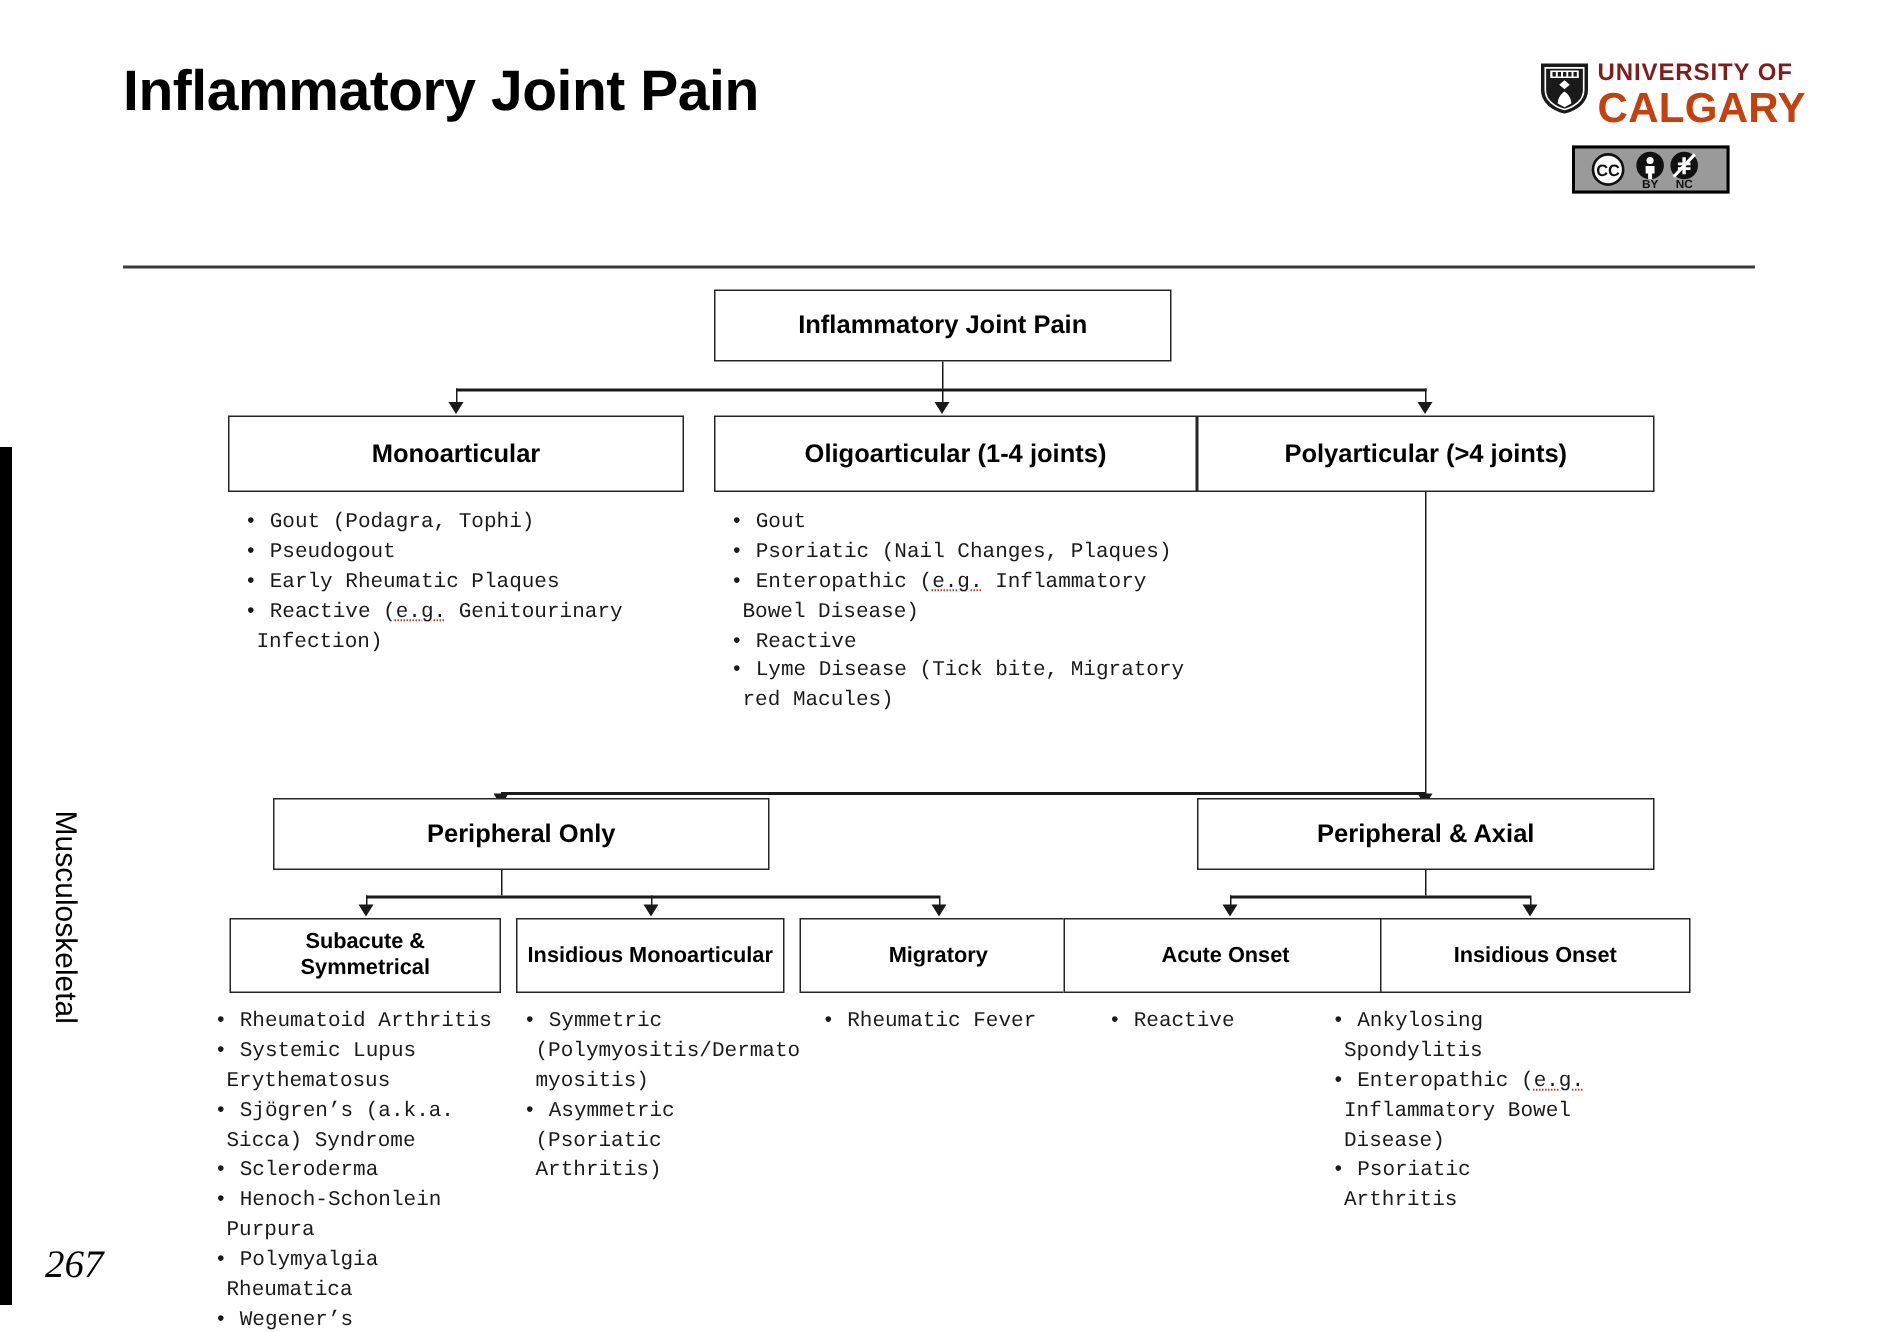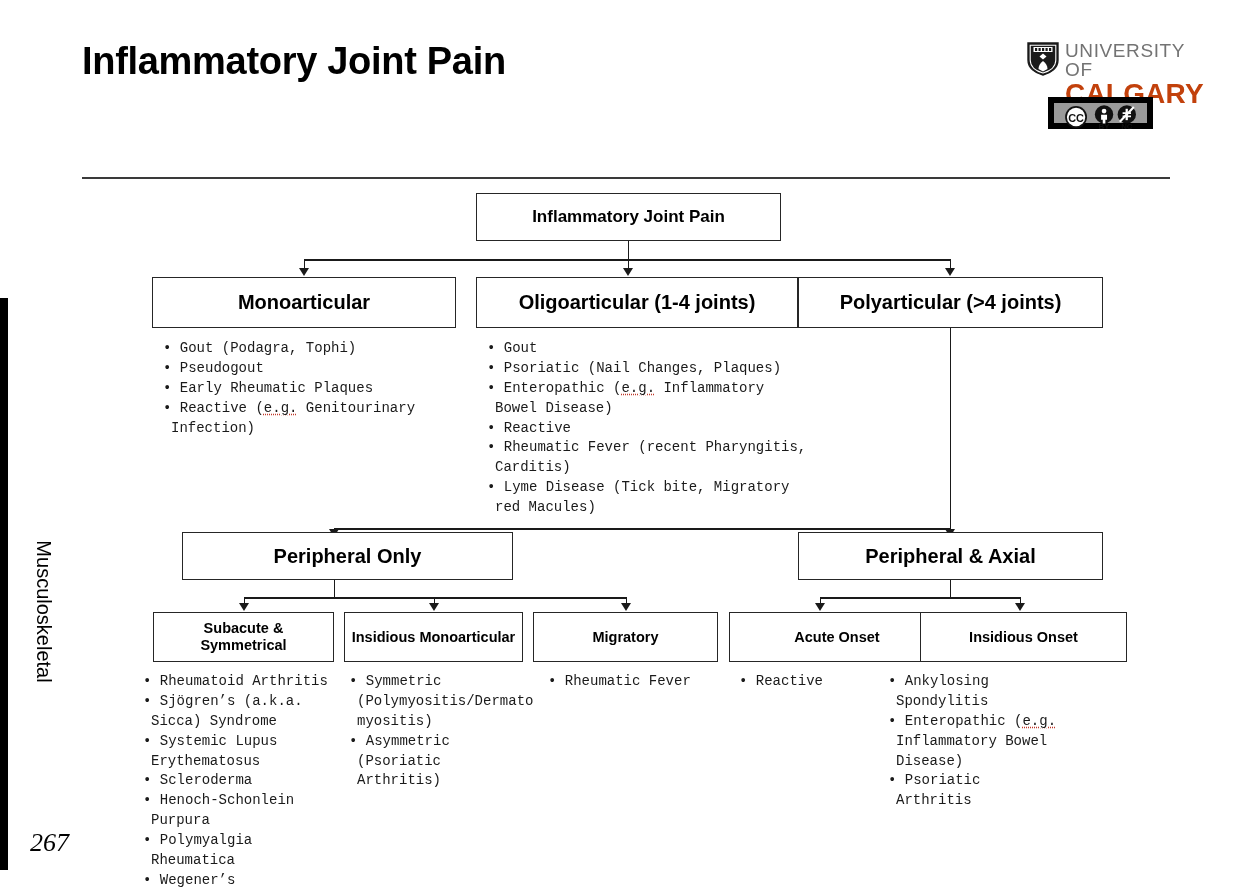--- a/index.html
+++ b/index.html
@@ -19,28 +19,28 @@
   }
   .divider-rule {
     position: absolute; left: 82px; top: 177px; width: 1088px; height: 2px;
     background: #3a3a3a;
   }
 
   
   .uc-logo { position: absolute; left: 1027px; top: 42px; width: 146px; height: 36px; }
   .uc-crest { position: absolute; left: 0; top: 0; width: 32px; height: 34px; }
   .uc-words { position: absolute; left: 38px; top: -1px; line-height: 1; }
-  .uc-line1 { font-size: 19px; font-weight: normal; letter-spacing: 0.6px; color: #737373; }
+  .uc-line1 { font-size: 16px; font-weight: bold; letter-spacing: 0.6px; color: #7f1d1d; }
   .uc-line2 { font-size: 28px; font-weight: bold; letter-spacing: 0.2px; color: #c2410c; margin-top: 1px; }
 
   
   .cc-badge {
     position: absolute; left: 1048px; top: 97px;
     width: 105px; height: 32px; background: #9a9a9a;
-    border: 6px solid #000000;
+    border: 2px solid #000000;
   }
 
   
   .edge-bar {
     position: absolute; left: 0; top: 298px; width: 8px; height: 572px;
     background: #000;
   }
   .section-label {
     position: absolute; left: -62px; top: 600px; width: 210px;
     font-size: 20px; color: #000; text-align: center;
@@ -51,21 +51,21 @@
     position: absolute; left: 30px; top: 828px;
     font-family: "Liberation Serif", serif;
     font-style: italic; font-size: 26px; color: #000;
   }
 
   
   .node {
     position: absolute; border: 1.6px solid #262626; background: #fff;
     display: flex; align-items: center; justify-content: center;
     text-align: center; font-weight: bold; color: #000;
-    font-size: 20px; line-height: 1.15; padding: 2px 6px;
+    font-size: 17px; line-height: 1.15; padding: 2px 6px;
   }
   .node.root   { font-size: 17px; }
   .node.leaf   { font-size: 14.5px; }
 
   
   .v-line { position: absolute; width: 1.6px; background: #1a1a1a; }
   .h-line { position: absolute; height: 1.6px; background: #1a1a1a; }
   .arrow-head {
     position: absolute; width: 0; height: 0;
     border-left: 5px solid transparent;
@@ -155,21 +155,20 @@
     <span class="bi">• Pseudogout</span>
     <span class="bi">• Early Rheumatic Plaques</span>
     <span class="bi">• Reactive (<span class="sp">e.g.</span> Genitourinary Infection)</span>
   </div>
 
   <div class="bullets" style="left:487px; top:339px; width:325px;">
     <span class="bi">• Gout</span>
     <span class="bi">• Psoriatic (Nail Changes, Plaques)</span>
     <span class="bi">• Enteropathic (<span class="sp">e.g.</span> Inflammatory Bowel Disease)</span>
     <span class="bi">• Reactive</span>
-    <span class="bi">• Rheumatic Fever (recent Pharyngitis, Carditis)</span>
     <span class="bi">• Lyme Disease (Tick bite, Migratory red Macules)</span>
   </div>
 
   <div class="v-line" style="left:949.5px; top:328px; height:200px;"></div>
   <div class="h-line" style="left:334px; top:528px; width:617px;"></div>
   <div class="v-line" style="left:333.5px; top:528px; height:4px;"></div>
   <div class="arrow-head" style="left:329px; top:529px;"></div>
   <div class="arrow-head" style="left:945px; top:529px;"></div>
 
   <div class="node" style="left:182px; top:532px; width:331px; height:48px;">Peripheral Only</div>
@@ -187,27 +186,27 @@
   <div class="v-line" style="left:949.5px; top:580px; height:17px;"></div>
   <div class="h-line" style="left:820px; top:597px; width:200px;"></div>
   <div class="v-line" style="left:819.5px; top:597px; height:7px;"></div>
   <div class="arrow-head" style="left:815px; top:603px;"></div>
   <div class="v-line" style="left:1019.5px; top:597px; height:7px;"></div>
   <div class="arrow-head" style="left:1015px; top:603px;"></div>
 
   <div class="node leaf" style="left:153px; top:612px; width:181px; height:50px;">Subacute &amp; Symmetrical</div>
   <div class="node leaf" style="left:344px; top:612px; width:179px; height:50px;">Insidious Monoarticular</div>
   <div class="node leaf" style="left:533px; top:612px; width:185px; height:50px;">Migratory</div>
-  <div class="node leaf" style="left:729px; top:612px; width:216px; height:50px;">Acute Onset</div>
+  <div class="node leaf" style="left:709px; top:612px; width:216px; height:50px;">Acute Onset</div>
   <div class="node leaf" style="left:920px; top:612px; width:207px; height:50px;">Insidious Onset</div>
 
   <div class="bullets" style="left:143px; top:672px; width:200px;">
     <span class="bi">• Rheumatoid Arthritis</span>
+    <span class="bi">• Systemic Lupus Erythematosus</span>
     <span class="bi">• Sjögren’s (a.k.a. Sicca) Syndrome</span>
-    <span class="bi">• Systemic Lupus Erythematosus</span>
     <span class="bi">• Scleroderma</span>
     <span class="bi">• Henoch-Schonlein Purpura</span>
     <span class="bi">• Polymyalgia Rheumatica</span>
     <span class="bi">• Wegener’s Granulomatosis</span>
   </div>
 
   <div class="bullets" style="left:349px; top:672px; width:165px;">
     <span class="bi">• Symmetric (Polymyositis/Dermato myositis)</span>
     <span class="bi">• Asymmetric (Psoriatic Arthritis)</span>
   </div>

